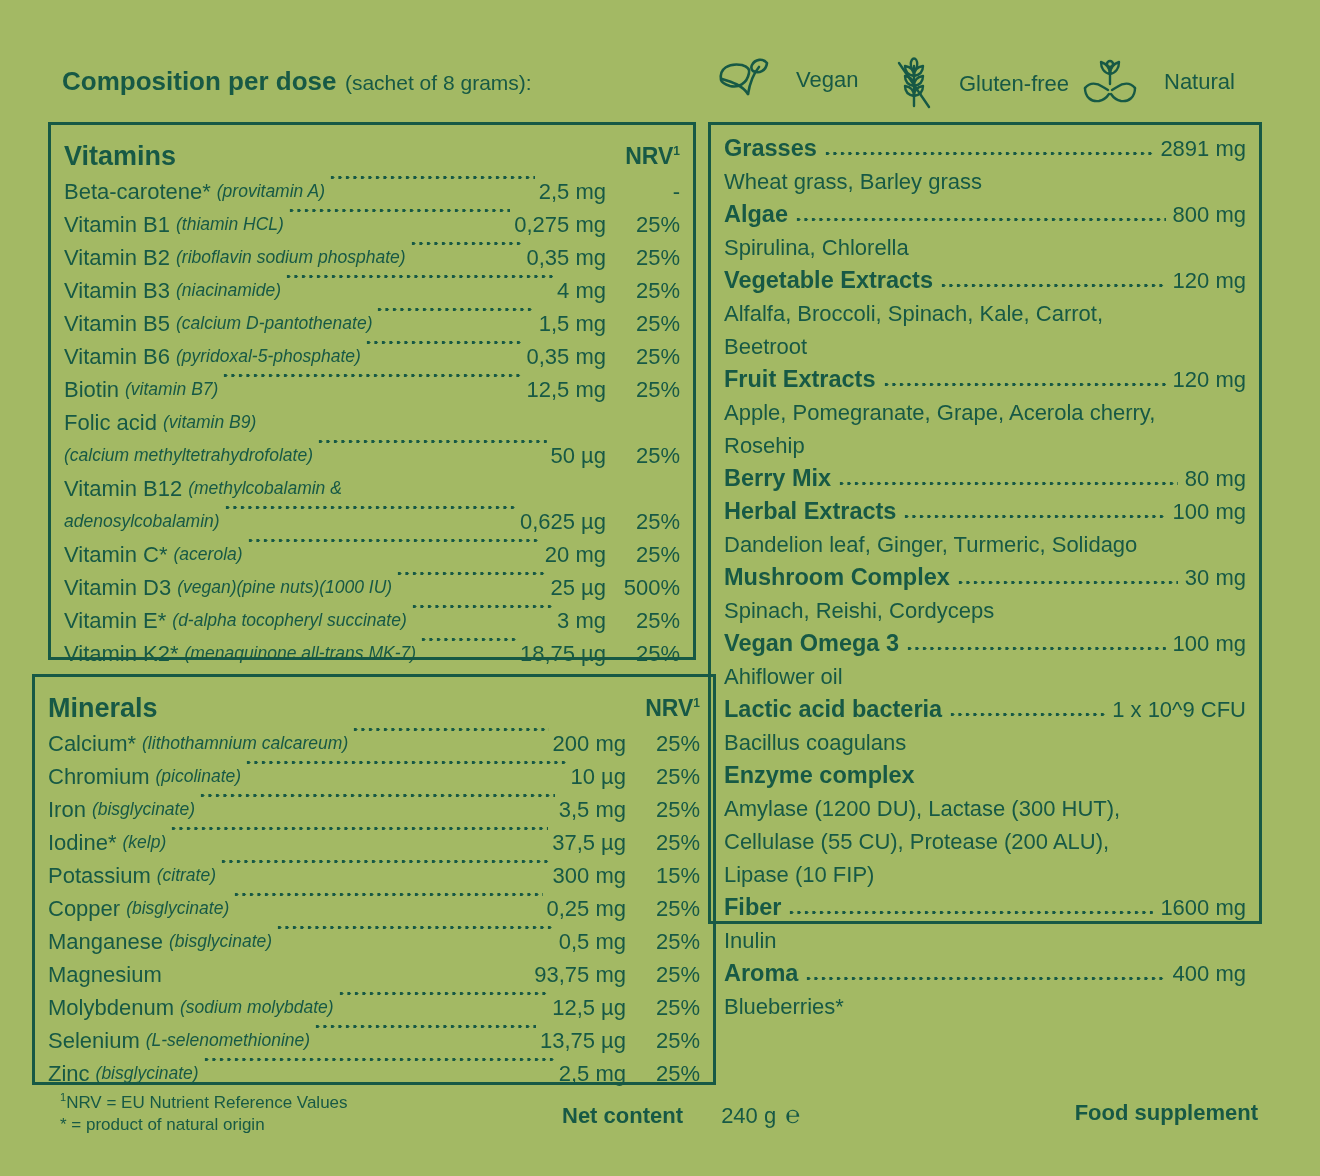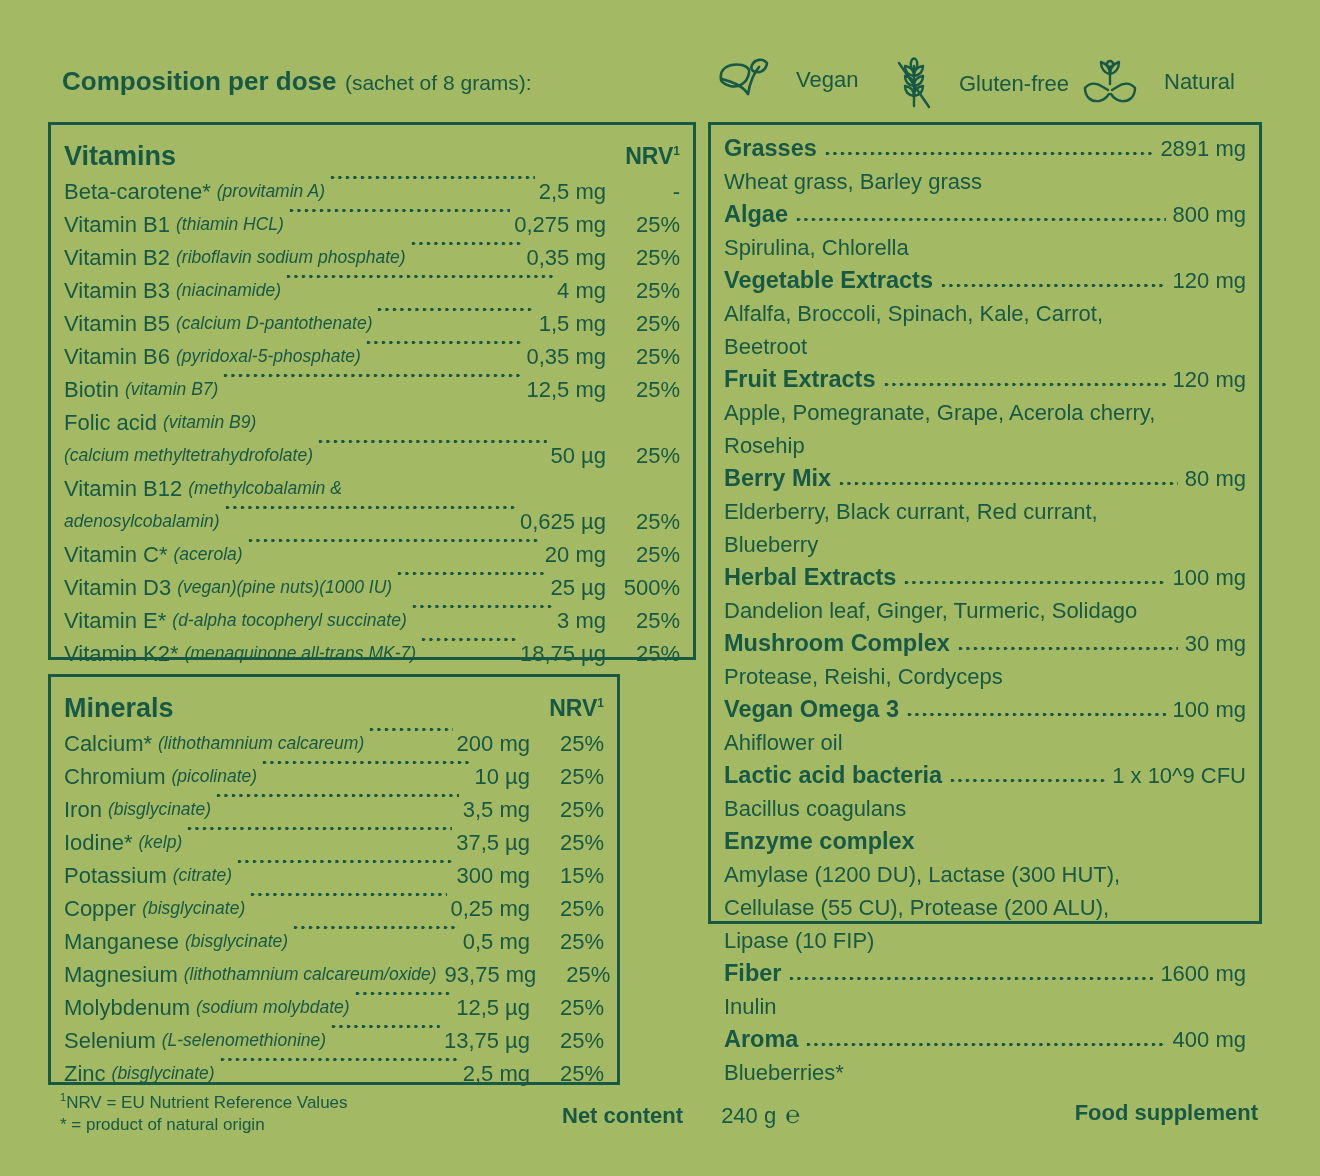--- a/index.html
+++ b/index.html
@@ -20,21 +20,21 @@
   .title-reg  { font-size:21px; margin-left:4px; }
   .badge { position:absolute; top:56px; display:flex; align-items:center; gap:24px; }
   .badge-label { font-size:22px; }
   .badge-vegan   { left:712px; }
   .badge-gluten  { left:893px; }
   .badge-natural { left:1080px; }
 
   
   .box { position:absolute; border:3px solid var(--ink); padding:7px 13px; }
   .box-vitamins    { left:48px;  top:122px; width:648px; height:538px; }
-  .box-minerals    { left:48px;  top:674px; width:572px; height:411px; }
+  .box-minerals    { left:32px;  top:674px; width:684px; height:411px; }
   .box-ingredients { left:708px; top:122px; width:554px; height:802px; }
 
   .box-head { display:flex; justify-content:space-between; align-items:flex-end;
               font-weight:bold; line-height:38px; }
   .bh-title { font-size:27px; }
   .bh-nrv   { font-size:23px; }
   .bh-nrv sup { font-size:12px; }
 
   
   .trow { display:flex; align-items:flex-start; line-height:33px; font-size:22px; }
@@ -273,21 +273,20 @@
       </div>
       <div class="trow">
         <span class="nm">Manganese</span>
         <span class="sb">(bisglycinate)</span>
         <span class="leader"></span>
         <span class="val">0,5 mg</span>
         <span class="nrv">25%</span>
       </div>
       <div class="trow">
         <span class="nm">Magnesium</span>
-        <span class="sb">(lithothamnium calcareum/oxide)</span>
         <span class="leader nodots"></span>
         <span class="val">93,75 mg</span>
         <span class="nrv">25%</span>
       </div>
       <div class="trow">
         <span class="nm">Molybdenum</span>
         <span class="sb">(sodium molybdate)</span>
         <span class="leader"></span>
         <span class="val">12,5 µg</span>
         <span class="nrv">25%</span>
@@ -334,34 +333,32 @@
       <span class="leader"></span>
       <span class="ival">120 mg</span>
     </div>
     <div class="isub">Apple, Pomegranate, Grape, Acerola cherry,
 Rosehip</div>
     <div class="irow">
       <span class="inm">Berry Mix</span>
       <span class="leader"></span>
       <span class="ival">80 mg</span>
     </div>
-    <div class="isub">Elderberry, Black currant, Red currant,
-Blueberry</div>
     <div class="irow">
       <span class="inm">Herbal Extracts</span>
       <span class="leader"></span>
       <span class="ival">100 mg</span>
     </div>
     <div class="isub">Dandelion leaf, Ginger, Turmeric, Solidago</div>
     <div class="irow">
       <span class="inm">Mushroom Complex</span>
       <span class="leader"></span>
       <span class="ival">30 mg</span>
     </div>
-    <div class="isub">Protease, Reishi, Cordyceps</div>
+    <div class="isub">Spinach, Reishi, Cordyceps</div>
     <div class="irow">
       <span class="inm">Vegan Omega 3</span>
       <span class="leader"></span>
       <span class="ival">100 mg</span>
     </div>
     <div class="isub">Ahiflower oil</div>
     <div class="irow">
       <span class="inm">Lactic acid bacteria</span>
       <span class="leader"></span>
       <span class="ival">1 x 10^9 CFU</span>

